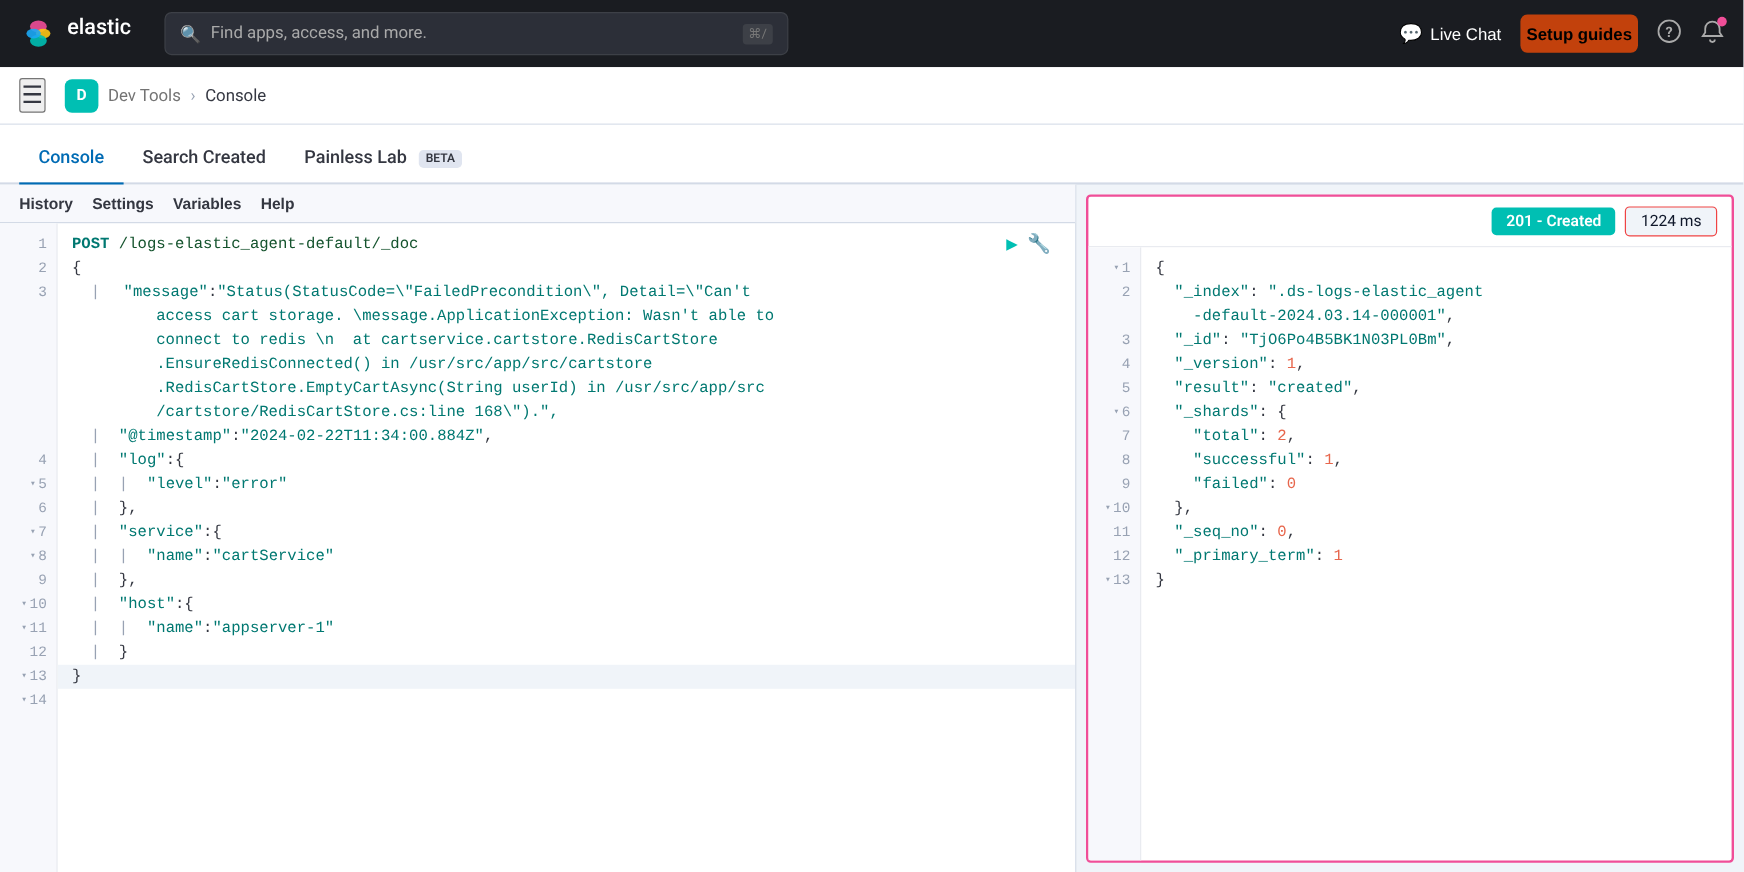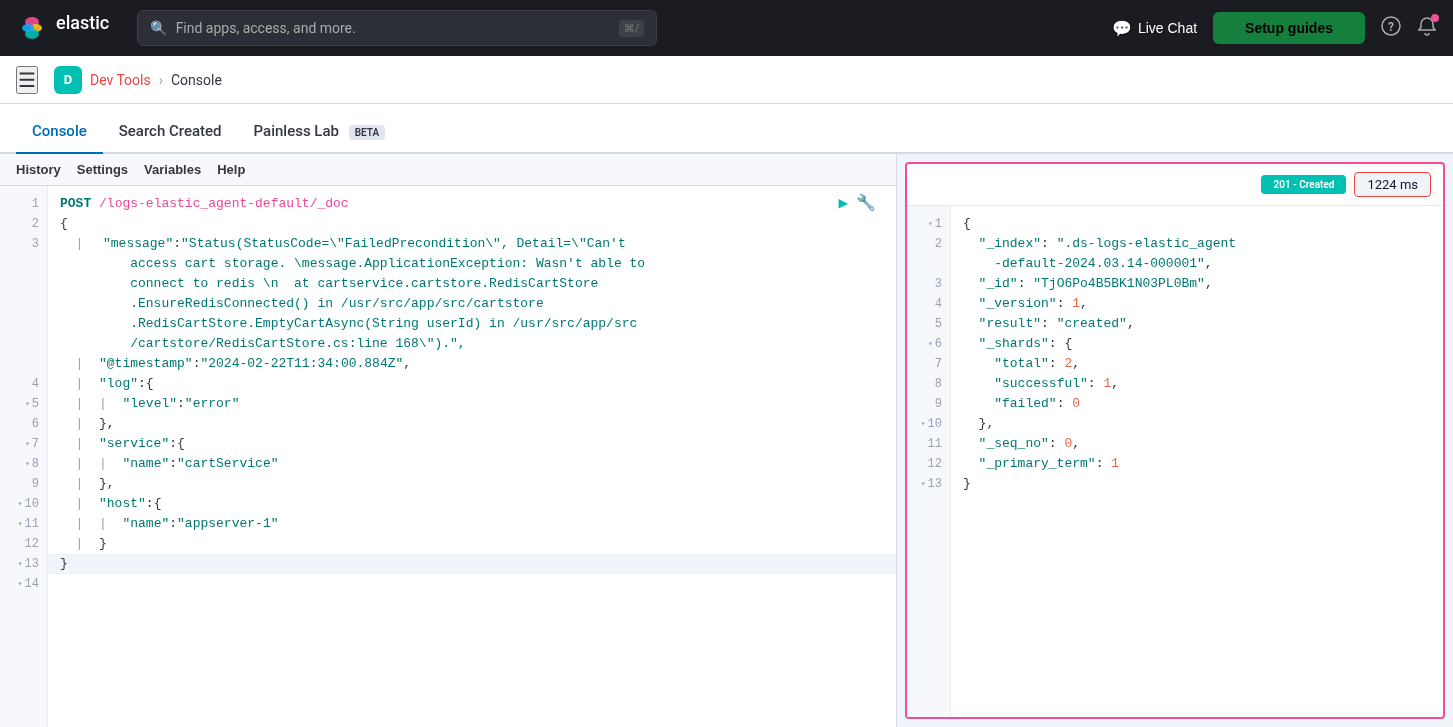--- a/index.html
+++ b/index.html
@@ -64,27 +64,27 @@
       display: flex;
       align-items: center;
       gap: 6px;
       color: #fff;
       font-size: 14px;
       cursor: pointer;
       background: none;
       border: none;
     }
     .setup-guides-btn {
-      background: #15803d;
+      background: #c2410c;
       color: #000;
       font-size: 14px;
       font-weight: 600;
       border: none;
       border-radius: 6px;
-      padding: 8px 32px;
+      padding: 8px 5px;
       cursor: pointer;
     }
     .nav-icon {
       color: #aaa;
       font-size: 18px;
       cursor: pointer;
       position: relative;
     }
     .notification-dot {
       width: 8px;
@@ -119,21 +119,21 @@
       border-radius: 6px;
       display: flex;
       align-items: center;
       justify-content: center;
       color: #fff;
       font-size: 13px;
       font-weight: 700;
     }
     .breadcrumb-item {
       font-size: 14px;
-      color: #ef4444;
+      color: #737373;
       cursor: pointer;
       text-align: center;
     }
     .breadcrumb-separator {
       color: #98a2b3;
       font-size: 14px;
     }
     .breadcrumb-current {
       font-size: 14px;
       color: #343741;
@@ -238,21 +238,21 @@
     }
     .code-line {
       height: 20px;
       line-height: 20px;
       padding: 0 12px;
       white-space: pre;
       display: flex;
       align-items: center;
     }
     .method { color: #007871; font-weight: 600; }
-    .url { color: #ec4899; }
+    .url { color: #14532d; }
     .key { color: #007871; }
     .string-val { color: #007871; }
     .number-val { color: #e7664c; }
     .punctuation { color: #343741; }
     .run-icons {
       display: flex;
       align-items: center;
       gap: 8px;
       margin-right: 8px;
     }
@@ -282,21 +282,21 @@
       align-items: center;
       justify-content: flex-end;
       padding: 8px 12px;
       gap: 8px;
       border-bottom: 1px solid #e9ebf0;
       min-height: 40px;
     }
     .status-badge {
       background: #00bfb3;
       color: #fff;
-      font-size: 10px;
+      font-size: 13px;
       font-weight: 600;
       padding: 4px 12px;
       border-radius: 4px;
     }
     .time-badge {
       background: #f0f4f9;
       color: #0f172a;
       font-size: 13px;
       padding: 4px 12px;
       border-radius: 4px;

